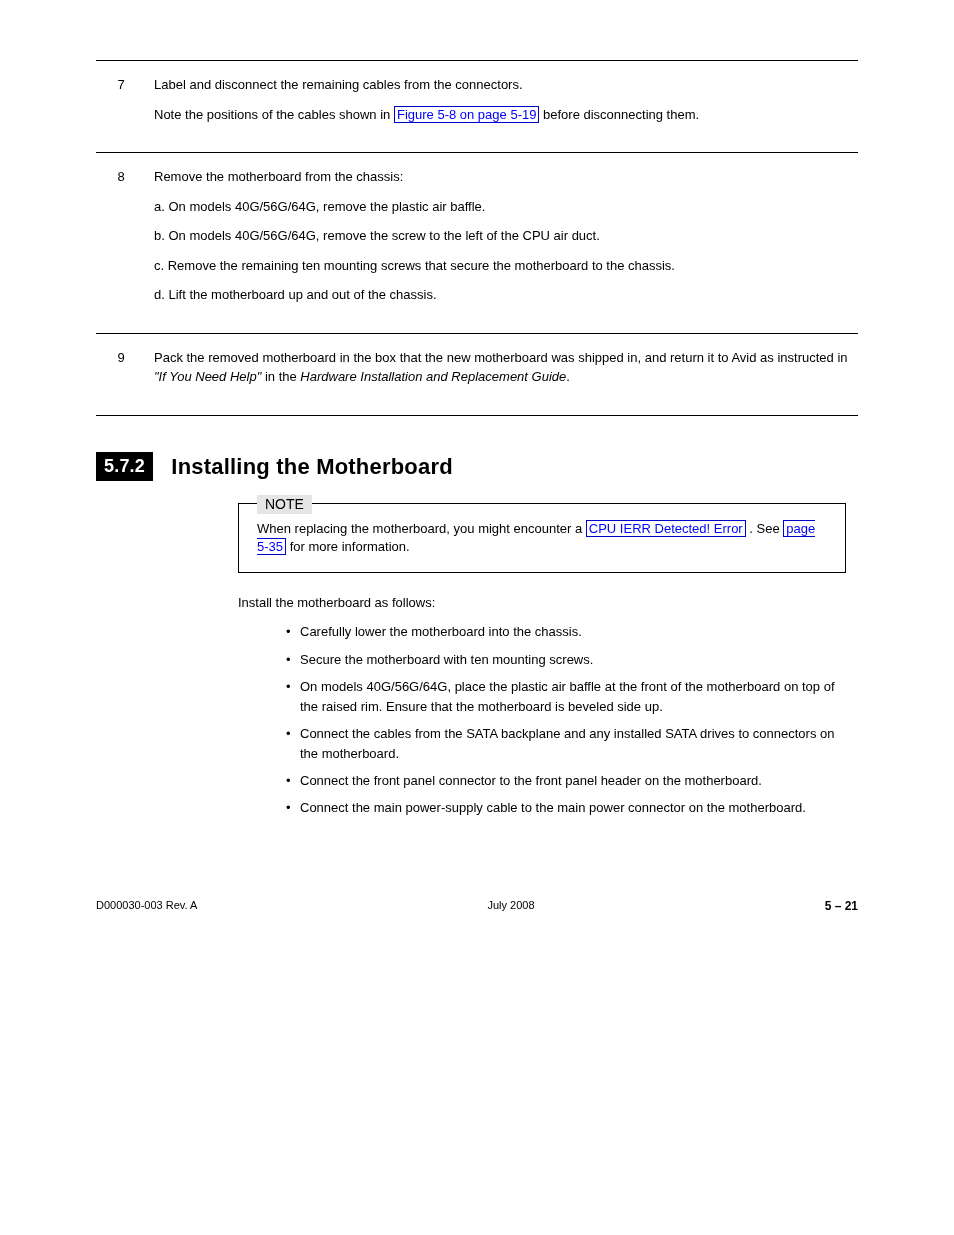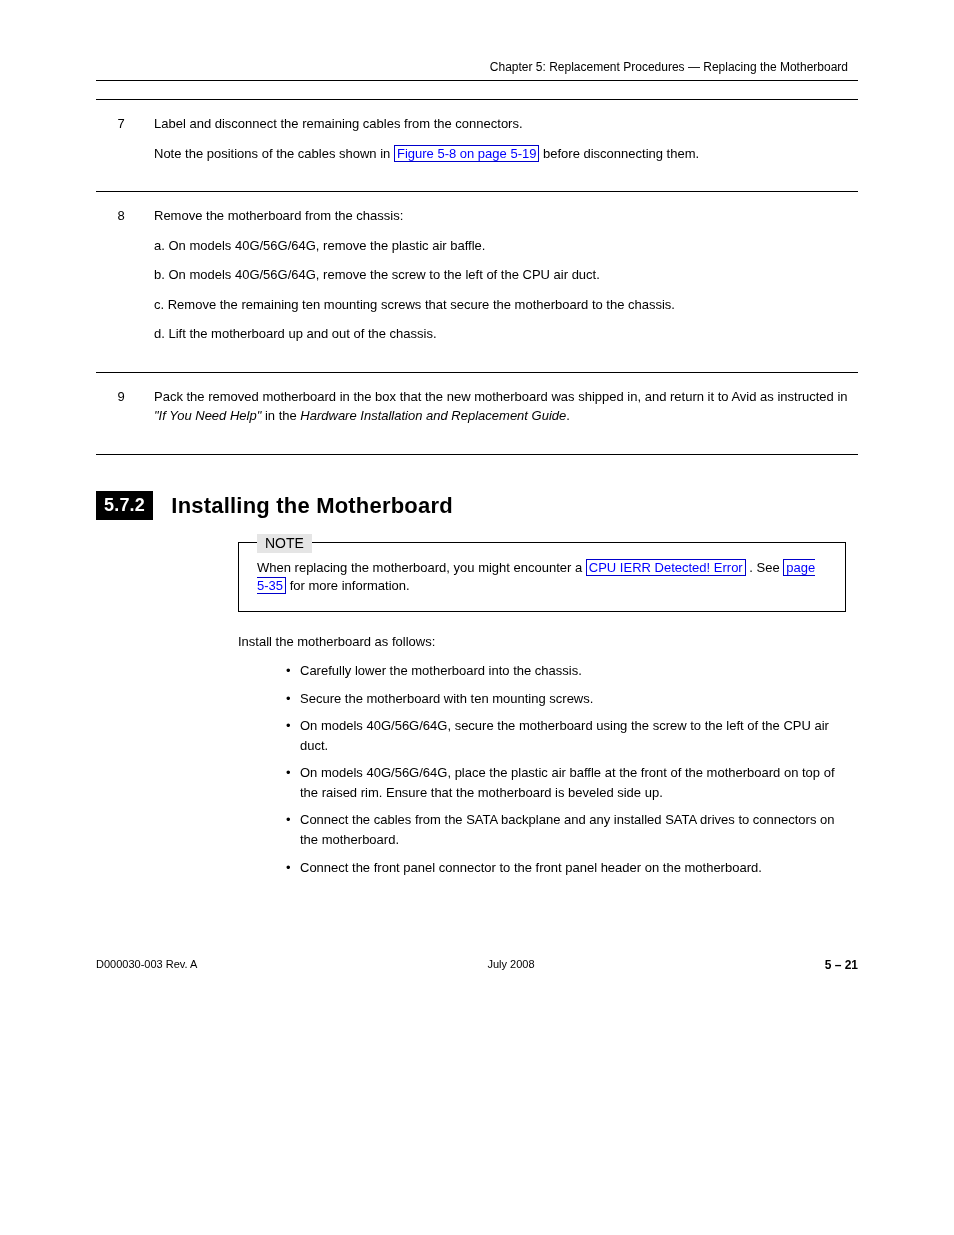--- a/index.html
+++ b/index.html
@@ -140,23 +140,20 @@
     font-family: Helvetica, Arial, sans-serif;
     color: #000;
   }
   .footer .pageno { font-weight: bold; font-size: 12px; }
 </style>
 </head>
 <body>
 
 <div class="page">
 
-  <div class="right-header">
-    <span>Chapter 5: Replacement Procedures — Replacing the Motherboard</span>
-  </div>
 
   <table class="step-table">
     <tbody id="tbody">
         <tr>
           <td class="col-step">7</td>
           <td class="col-action">
             <p>Label and disconnect the remaining cables from the connectors.</p>
             <p><span>Note the positions of the cables shown in </span><a class="link" href="#">Figure 5-8 on page 5-19</a><span> before disconnecting them.</span></p>
           </td>
         </tr>
@@ -193,24 +190,24 @@
       <a class="link" href="#">page 5-35</a>
       <span> for more information.</span>
     </span>
   </div>
 
   <div class="para">Install the motherboard as follows:</div>
 
   <ul class="bullets" id="bullets">
       <li>Carefully lower the motherboard into the chassis.</li>
       <li>Secure the motherboard with ten mounting screws.</li>
-      <li>On models 40G/56G/64G, secure the motherboard using the screw to the left of the CPU air duct.</li>
       <li>On models 40G/56G/64G, place the plastic air baffle at the front of the motherboard on top of the raised rim. Ensure that the motherboard is beveled side up.</li>
       <li>Connect the cables from the SATA backplane and any installed SATA drives to connectors on the motherboard.</li>
       <li>Connect the front panel connector to the front panel header on the motherboard.</li>
+      <li>Connect the main power-supply cable to the main power connector on the motherboard.</li>
     </ul>
 
   <div class="footer">
     <span>D000030-003 Rev. A</span>
     <span>July 2008</span>
     <span class="pageno">5 – 21</span>
   </div>
 
 </div>
 

